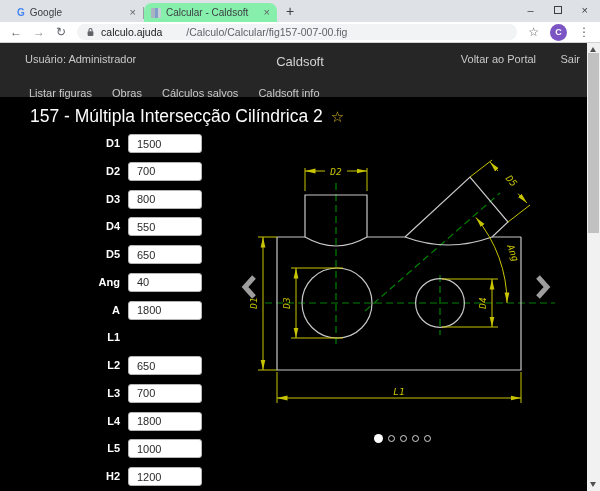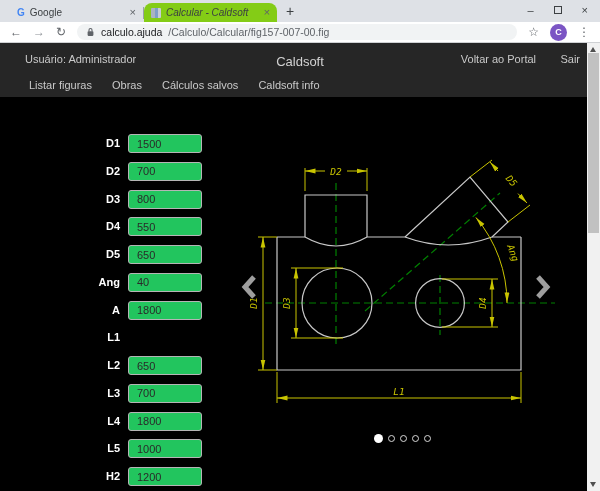--- a/index.html
+++ b/index.html
@@ -5,67 +5,67 @@
   * { margin:0; padding:0; box-sizing:border-box; }
   html,body { width:600px; height:491px; overflow:hidden; }
   body { font-family:"Liberation Sans", sans-serif; background:#000; position:relative; }
 
   
   .tabstrip { position:absolute; left:0; top:0; width:600px; height:22px;
               background:#dee1e6; display:flex; align-items:flex-end; padding-left:10px; }
   .tab { height:19px; display:flex; align-items:center; gap:5px; padding:0 7px;
          width:133px; font-size:10px; color:#3c4043; }
   .tab .ttl { flex:1; white-space:nowrap; overflow:hidden; }
-  .tab.active { background:#84cc16; border-radius:8px 8px 0 0;font-style:italic; }
+  .tab.active { background:#86efac; border-radius:8px 8px 0 0; }
   .tab-sep { width:1px; height:12px; background:#9aa0a6; margin-bottom:3px; }
   .gfav { font-weight:bold; color:#4285F4; font-size:10px; }
   .cfav { width:10px; height:10px; background:
           linear-gradient(90deg,#aab3c2 0 4px,#7f9ec9 4px 7px,#c7cdd6 7px 10px);
           border-radius:1px; }
   .closex { font-size:11px; color:#5f6368; line-height:1; }
   .newtab { margin:0 0 4px 9px; font-size:14px; color:#3c4043; line-height:1; }
   .winctl { position:absolute; right:12px; top:3px; display:flex; gap:20px;
             align-items:center; color:#3c4043; font-size:11px; height:14px; }
   .maxbox { width:8px; height:8px; border:1px solid #3c4043; display:inline-block; }
 
   .abar { position:absolute; left:0; top:22px; width:600px; height:21px; background:#fff;
           display:flex; align-items:center; padding:0 10px; gap:11px;
           border-bottom:1px solid #cfd1d4; }
   .navg { font-size:12px; color:#5f6368; line-height:1; }
   .navg.fwd { color:#8d9196; }
   .omni { flex:1; height:16px; background:#f1f3f4; border-radius:8px; display:flex;
           align-items:center; padding:0 9px; gap:6px; font-size:10.5px; min-width:0; }
   .omni .host { color:#202124; }
-  .omni .path { color:#5f6368; white-space:nowrap; overflow:hidden; }
+  .omni .path { color:#5f6368; white-space:nowrap; overflow:hidden;margin-left:18px; }
   .star { font-size:12px; color:#5f6368; }
   .avatar { width:17px; height:17px; border-radius:50%; background:#7b55c4; color:#fff;
             font-size:9px; font-weight:bold; display:flex; align-items:center; justify-content:center; }
   .kebab { font-size:12px; color:#5f6368; letter-spacing:0; }
 
   
   .page { position:absolute; left:0; top:43px; width:600px; height:448px; background:#000;border-radius:32px; }
 
   .site-header { position:absolute; left:0; top:0; width:600px; height:54px;
                  background:#262626; color:#c9c9c9; font-size:11px; }
   .sh-user { position:absolute; left:25px; top:10px; }
   .sh-brand { position:absolute; left:50%; transform:translateX(-50%); top:11px;
               font-size:13px; color:#d2d2d2; }
   .sh-portal { position:absolute; right:64px; top:10px; }
   .sh-sair { position:absolute; right:20px; top:10px; }
   .sh-nav { position:absolute; left:29px; top:36px; display:flex; gap:20px; color:#c9c9c9; }
-  .sh-nav span { cursor:default; }
+  .sh-nav span { cursor:default;margin-top:8px; }
 
   .page-title { position:absolute; left:30px; top:63px; color:#fdfdfd; font-size:17.5px; }
   .fav-star { color:#dcb927; font-size:15px; margin-left:8px; }
 
   .form-row { position:absolute; left:0; width:212px; height:19px; }
   .form-row label { position:absolute; left:0; top:3px; width:120px; text-align:right;
                     font-size:11px; font-weight:bold; color:#fff; }
   .form-row input { position:absolute; left:128px; top:0; width:74px; height:19px;
-                    border:1px solid #b5b5b5; border-radius:3px; background:#22c55e;
+                    border:1px solid #b5b5b5; border-radius:3px; background:#ffffff;
                     color:#2a2a2a; font-size:11px; padding-left:8px;
                     font-family:"Liberation Sans", sans-serif; }
 
   .fig-svg { position:absolute; left:230px; top:97px; }
   .fig-svg .obj { stroke:#c8c8c8; stroke-width:1.2; fill:none; }
   .fig-svg .dim { stroke:#c9c400; stroke-width:1; fill:none; }
   .fig-svg .cl  { stroke:#008000; stroke-width:1.2; fill:none; stroke-dasharray:7 4; }
   .fig-svg text { fill:#c9c400; font-family:"DejaVu Sans Mono", monospace;
                   font-size:9.5px; font-style:italic; }
 
@@ -133,20 +133,21 @@
     <span class="sh-portal">Voltar ao Portal</span>
     <span class="sh-sair">Sair</span>
     <div class="sh-nav">
       <span>Listar figuras</span>
       <span>Obras</span>
       <span>Cálculos salvos</span>
       <span>Caldsoft info</span>
     </div>
   </div>
 
+  <div class="page-title"><span>157 - Múltipla Intersecção Cilíndrica 2</span><span class="fav-star">☆</span></div>
 
   <div class="form-row" style="top:91px">
     <label>D1</label>
     <input value="1500" style="">
   </div>
   <div class="form-row" style="top:118.8px">
     <label>D2</label>
     <input value="700" style="">
   </div>
   <div class="form-row" style="top:146.5px">

